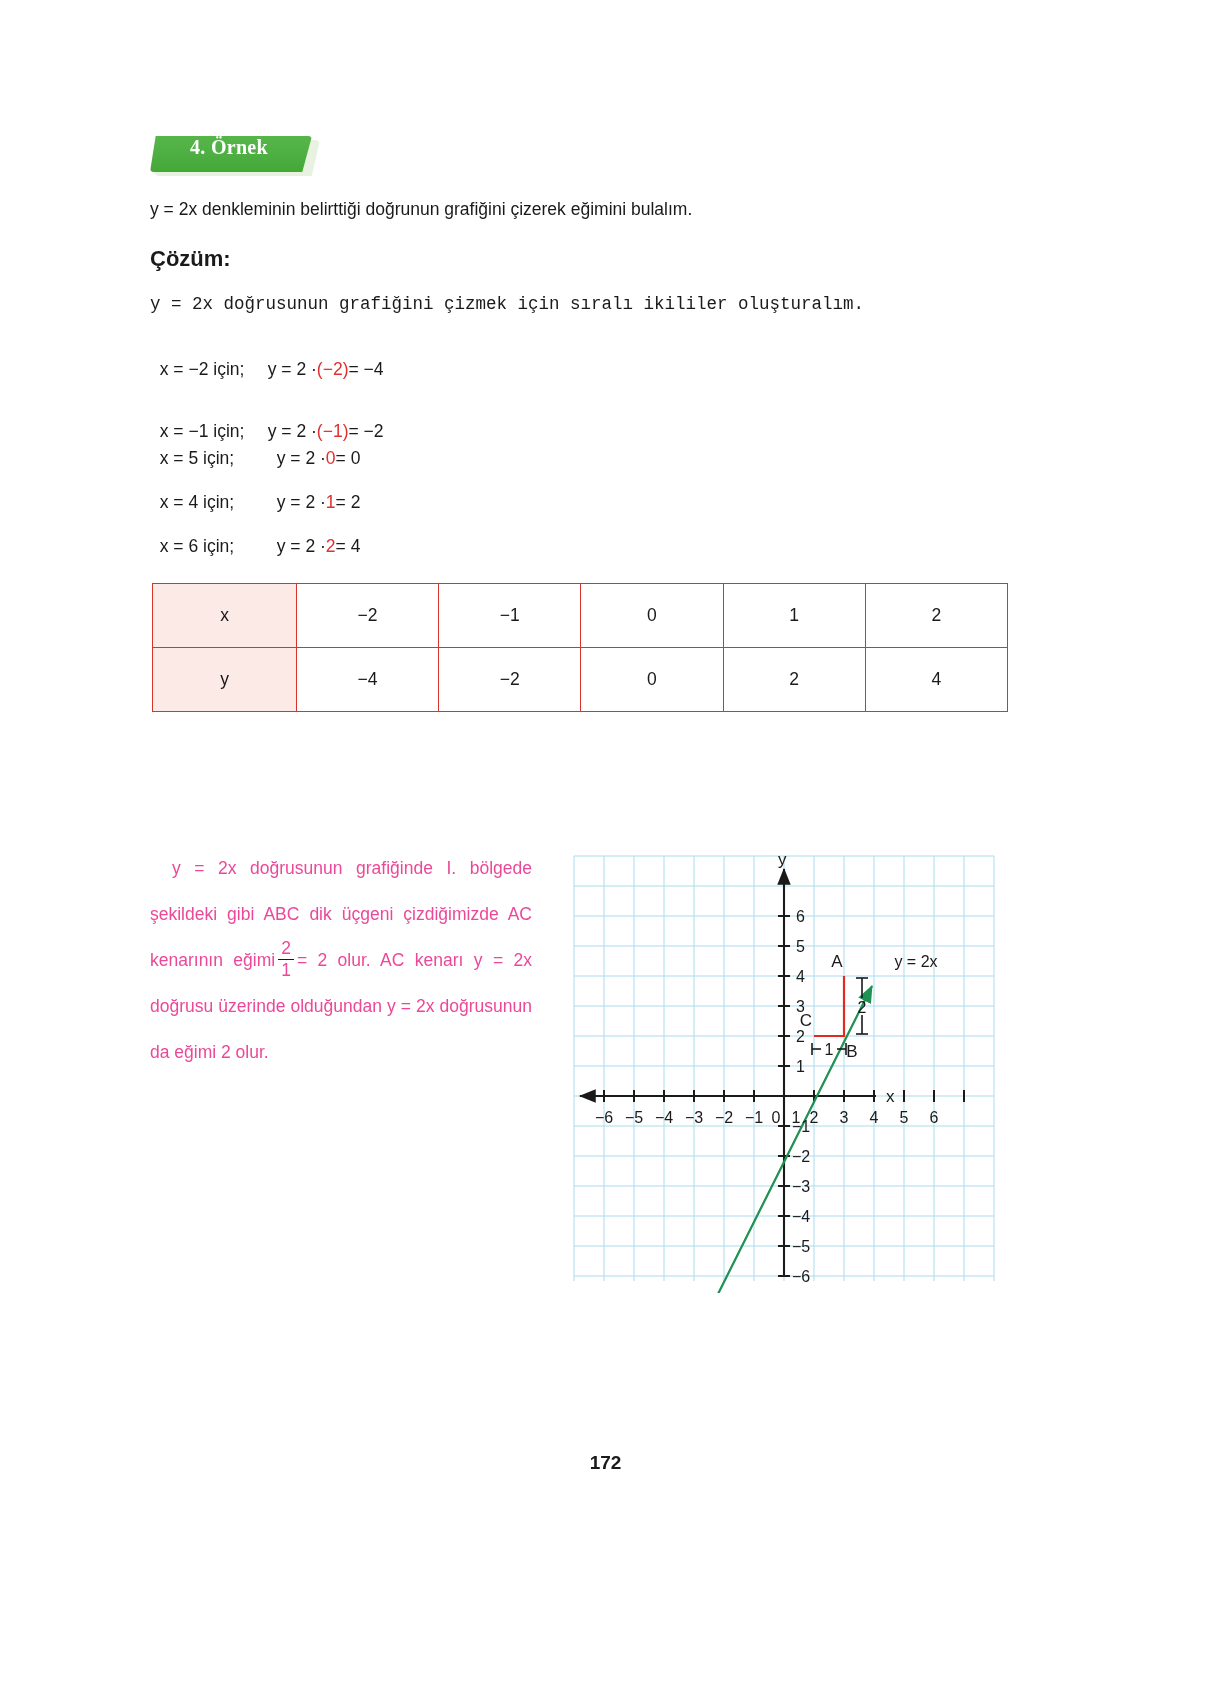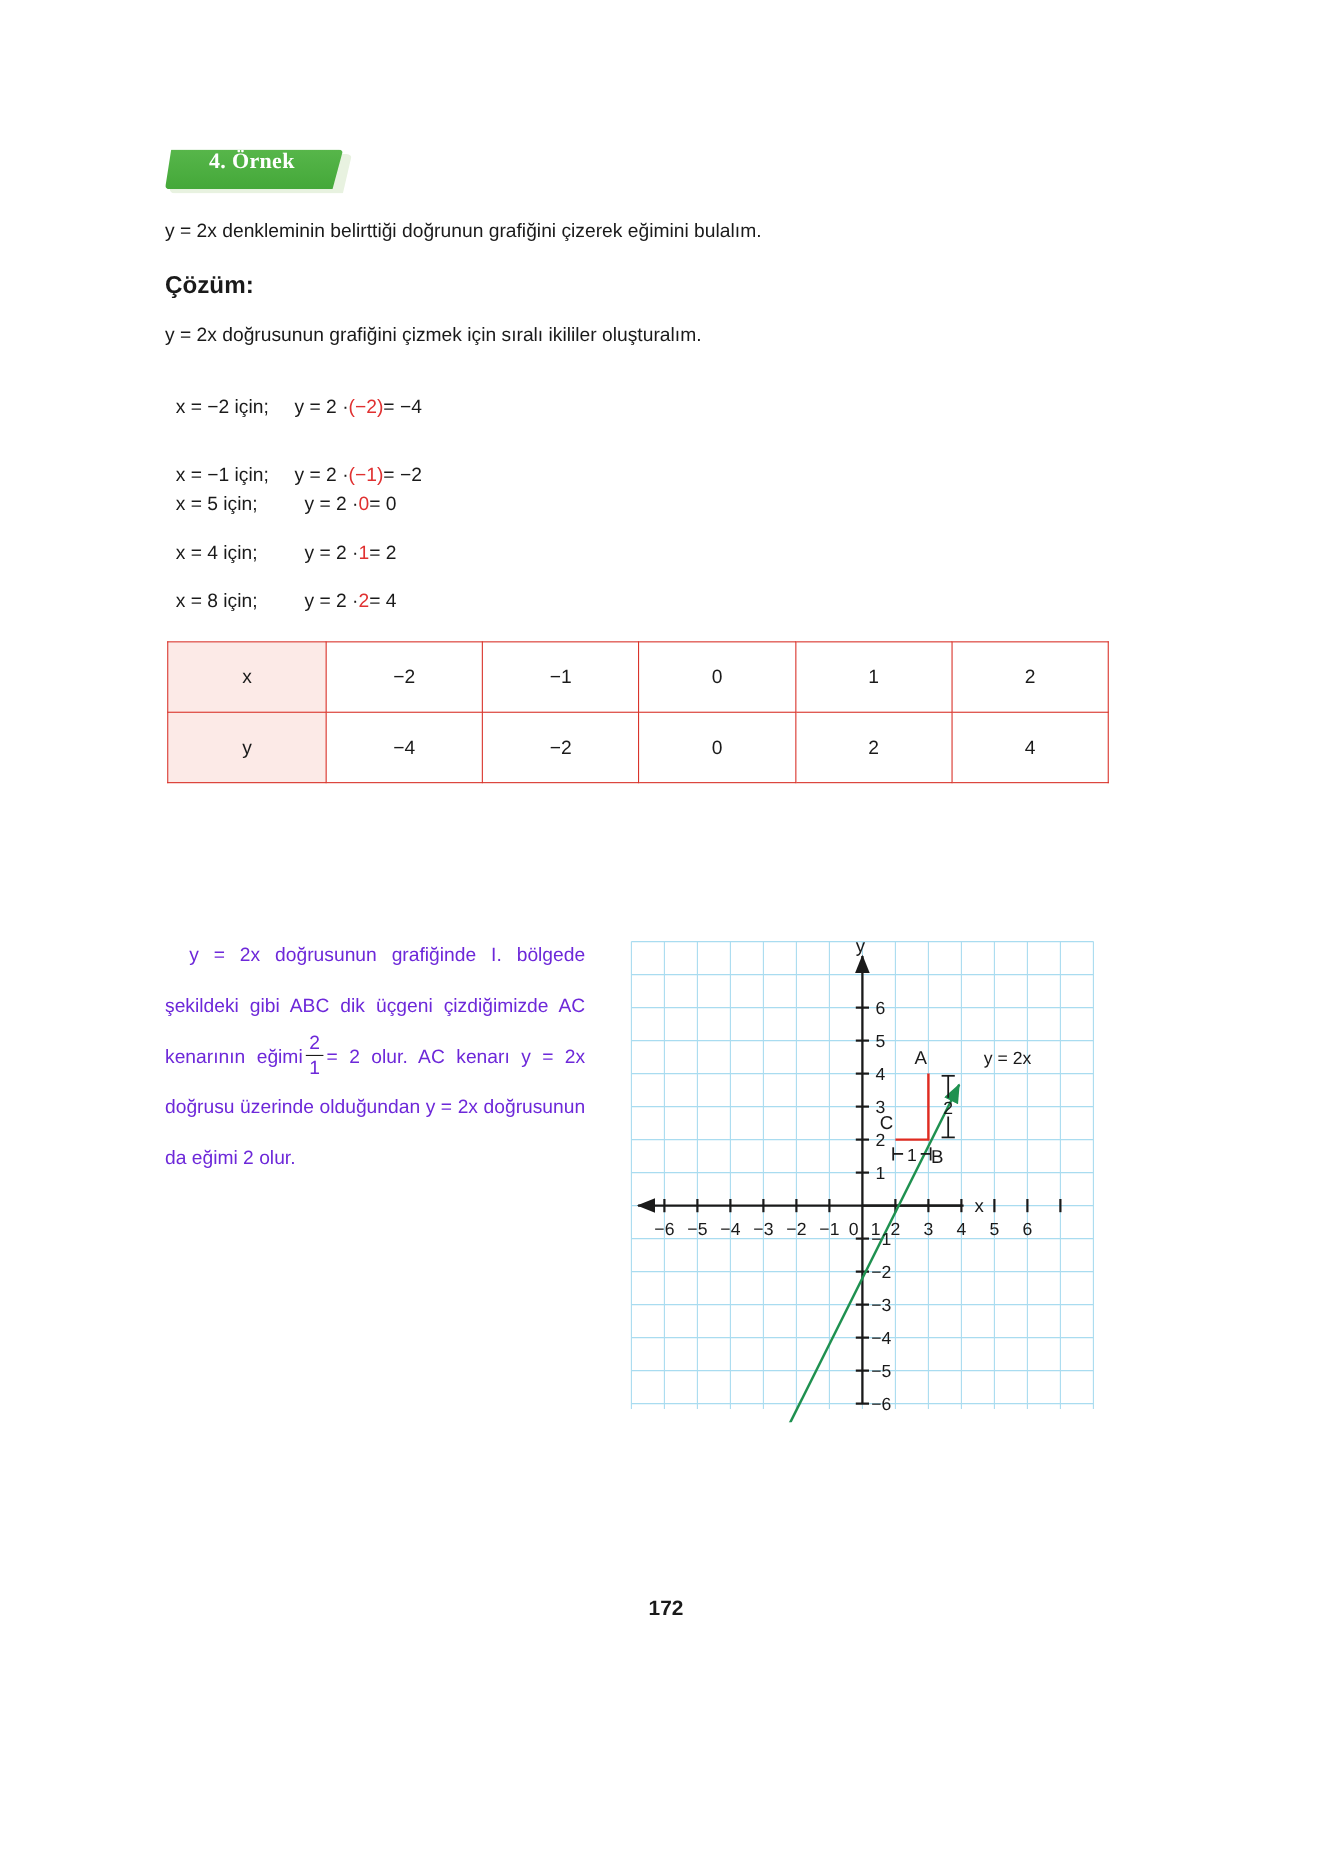--- a/index.html
+++ b/index.html
@@ -96,21 +96,21 @@
   
   .para {
     position: absolute;
     left: 150px;
     top: 845px;
     width: 382px;
     font-size: 17.5px;
     line-height: 46px;
     text-align: justify;
     text-justify: inter-word;
-    color: #6d28d9;
+    color: #ec4899;
   }
   .para .indent { display: inline-block; width: 22px; }
   .frac {
     display: inline-block;
     vertical-align: -0.55em;
     text-align: center;
     font-size: 17.5px;
     line-height: 1.05;
     margin: 0 3px;
   }
@@ -148,40 +148,40 @@
   <div class="badge-shadow"></div>
   <div class="badge">
     <span class="badge-label">4. Örnek</span>
   </div>
 </div>
 
 <div class="tline" style="left:150px; top:198px;">y = 2x denkleminin belirttiği doğrunun grafiğini çizerek eğimini bulalım.</div>
 
 <div class="tline bold" style="left:150px; top:248px;">Çözüm:</div>
 
-<div class="tline" style="left:150px; top:293px;">y = 2x doğrusunun grafiğini çizmek için sıralı ikililer oluşturalım.</div>
+<div class="tline" style="left:150px; top:293px;font-family:Liberation Mono, monospace;">y = 2x doğrusunun grafiğini çizmek için sıralı ikililer oluşturalım.</div>
 
 <div class="tline" style="left:150px; top:336px;">
   <span style="display:inline-block; width:108px;">x = −2 için;</span><span>y = 2 ·</span><span class="red">(−2)</span><span>= −4</span>
 </div>
 
 <div class="tline" style="left:150px; top:398px;">
   <span style="display:inline-block; width:108px;">x = −1 için;</span><span>y = 2 ·</span><span class="red">(−1)</span><span>= −2</span>
 </div>
 
 <div class="tline" style="left:150px; top:425px;">
   <span style="display:inline-block; width:117px;">x = 5 için;</span><span>y = 2 ·</span><span class="red">0</span><span>= 0</span>
 </div>
 
 <div class="tline" style="left:150px; top:469px;">
   <span style="display:inline-block; width:117px;">x = 4 için;</span><span>y = 2 ·</span><span class="red">1</span><span>= 2</span>
 </div>
 
 <div class="tline" style="left:150px; top:513px;">
-  <span style="display:inline-block; width:117px;">x = 8 için;</span><span>y = 2 ·</span><span class="red">2</span><span>= 4</span>
+  <span style="display:inline-block; width:117px;">x = 6 için;</span><span>y = 2 ·</span><span class="red">2</span><span>= 4</span>
 </div>
 
 <table class="vtable">
   <tbody>
       <tr>
     <td class="hdr">x</td>
     <td>−2</td>
     <td>−1</td>
     <td>0</td>
     <td>1</td>

